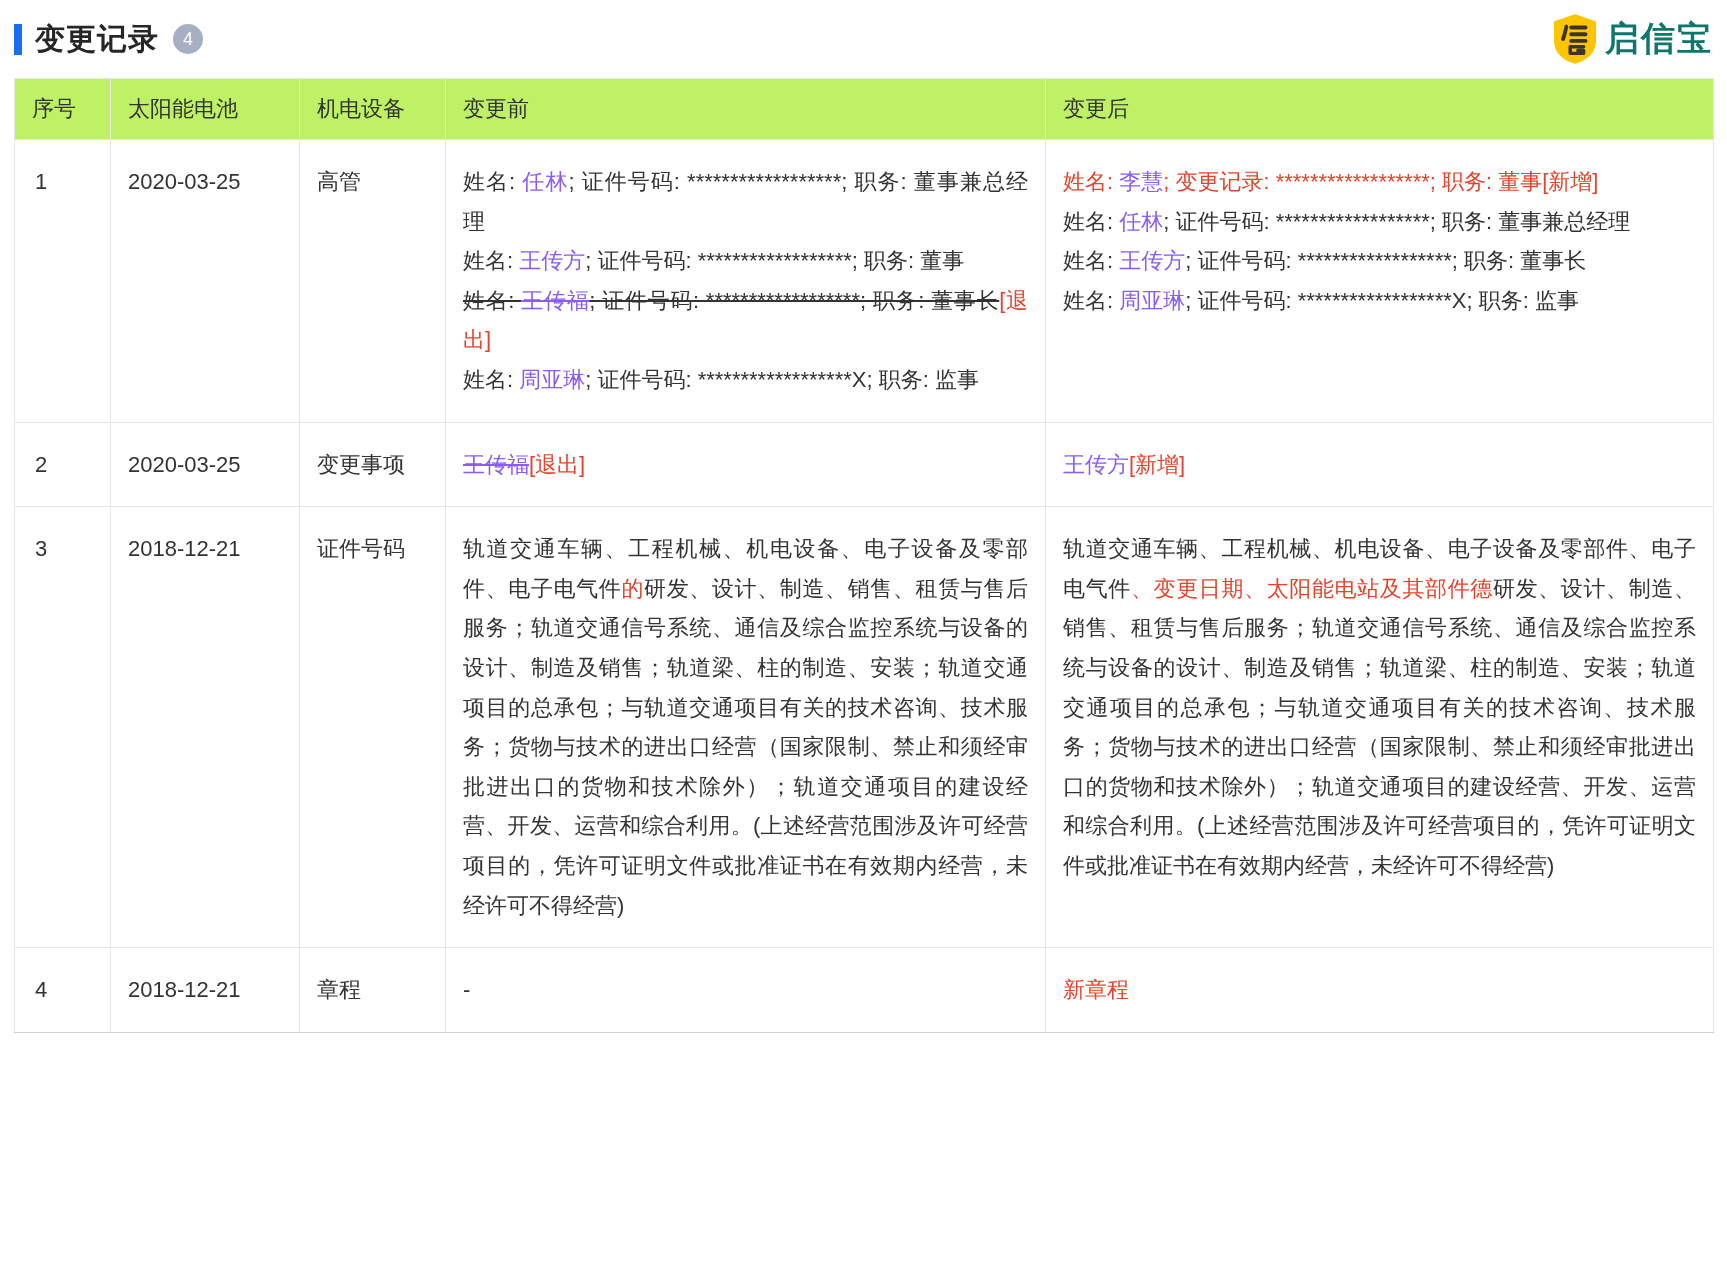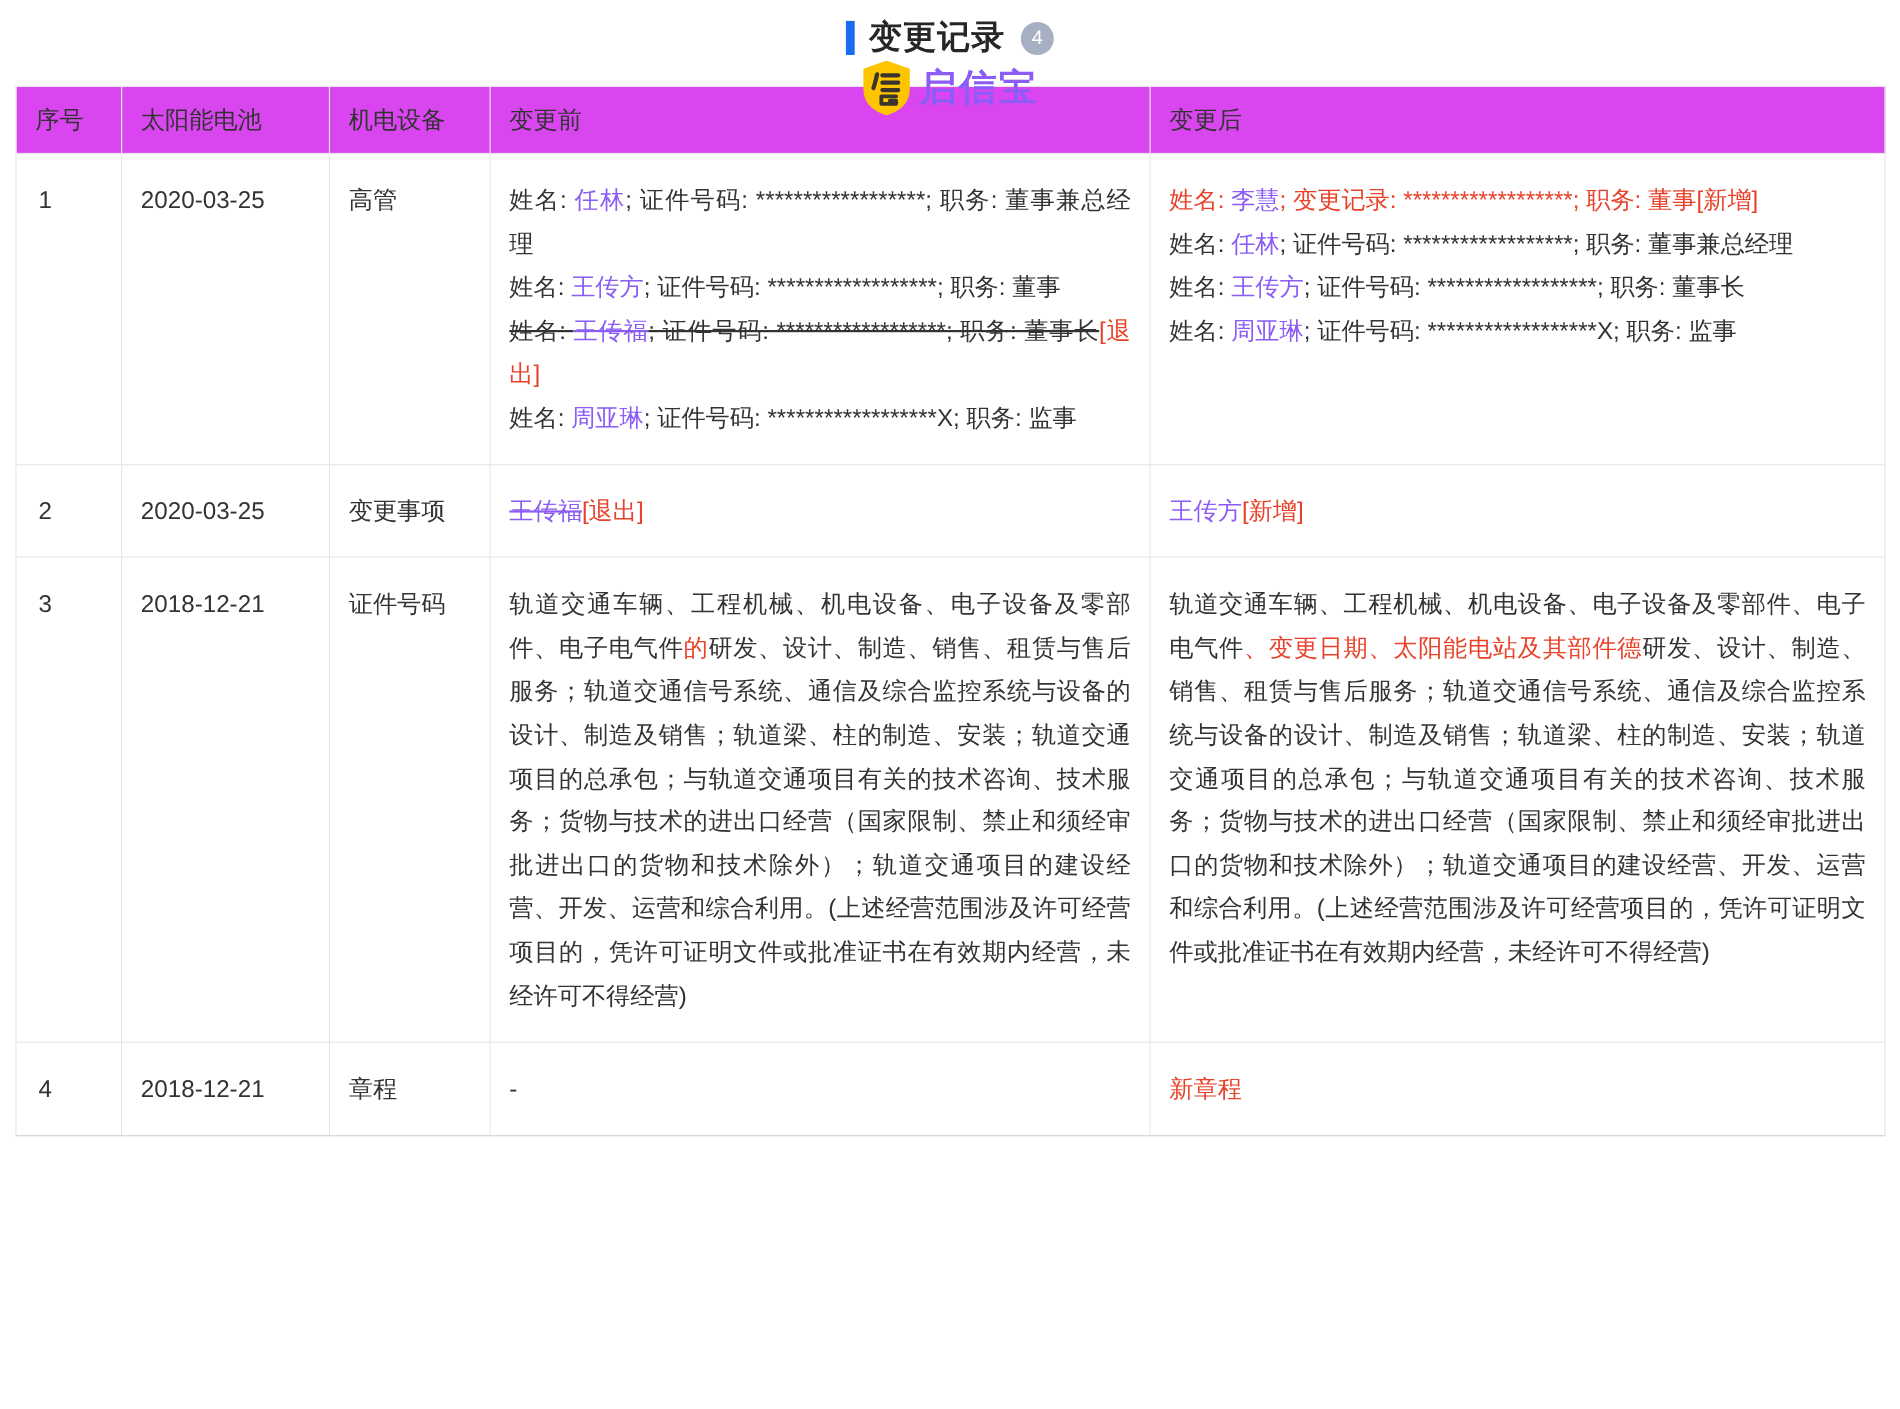--- a/index.html
+++ b/index.html
@@ -7,42 +7,42 @@
     width:1727px;height:1281px;overflow:hidden;
     font-family:"Liberation Sans","DejaVu Sans",sans-serif;
     color:#333;
     -webkit-font-smoothing:antialiased;
   }
   .page{padding:14px 14px 0 14px;}
 
   
   .header-row{
     display:flex;align-items:center;justify-content:space-between;
-    height:50px;margin-bottom:14px;flex-direction:column;
+    height:50px;margin-bottom:14px;
   }
   .title-wrap{display:flex;align-items:center;}
   .title-accent{width:8px;height:31px;background:#1a6cf0;margin-right:13px;}
   .page-title{font-size:30px;font-weight:bold;color:#262626;letter-spacing:1px;}
   .count-badge{
     margin-left:14px;width:30px;height:30px;border-radius:50%;
     background:#a7afc2;color:#fff;font-size:18px;
     display:flex;align-items:center;justify-content:center;
   }
   .logo{display:flex;align-items:center;}
   .logo svg{display:block;margin-right:7px;}
-  .logo-text{font-size:34px;font-weight:bold;color:#8b5cf6;letter-spacing:2px;}
+  .logo-text{font-size:34px;font-weight:bold;color:#0f766e;letter-spacing:2px;}
 
   
   table{
     width:1699px;border-collapse:collapse;table-layout:fixed;
     border:1px solid #e6e6e6;
   }
   th,td{border:1px solid #e6e6e6;}
   thead th{
-    background:#d946ef;font-weight:normal;text-align:left;
+    background:#bef264;font-weight:normal;text-align:left;
     font-size:22px;color:#333;padding:15px 17px;vertical-align:middle;
   }
   td{
     font-size:22px;vertical-align:top;
     padding:22px 17px;line-height:1.8;
   }
   tr:last-child td{border-bottom:1px solid #cfcfcf;}
   .td-center{padding-left:20px;}
   .td-rich{text-align:justify;}
   .record-line{min-height:1em;}

